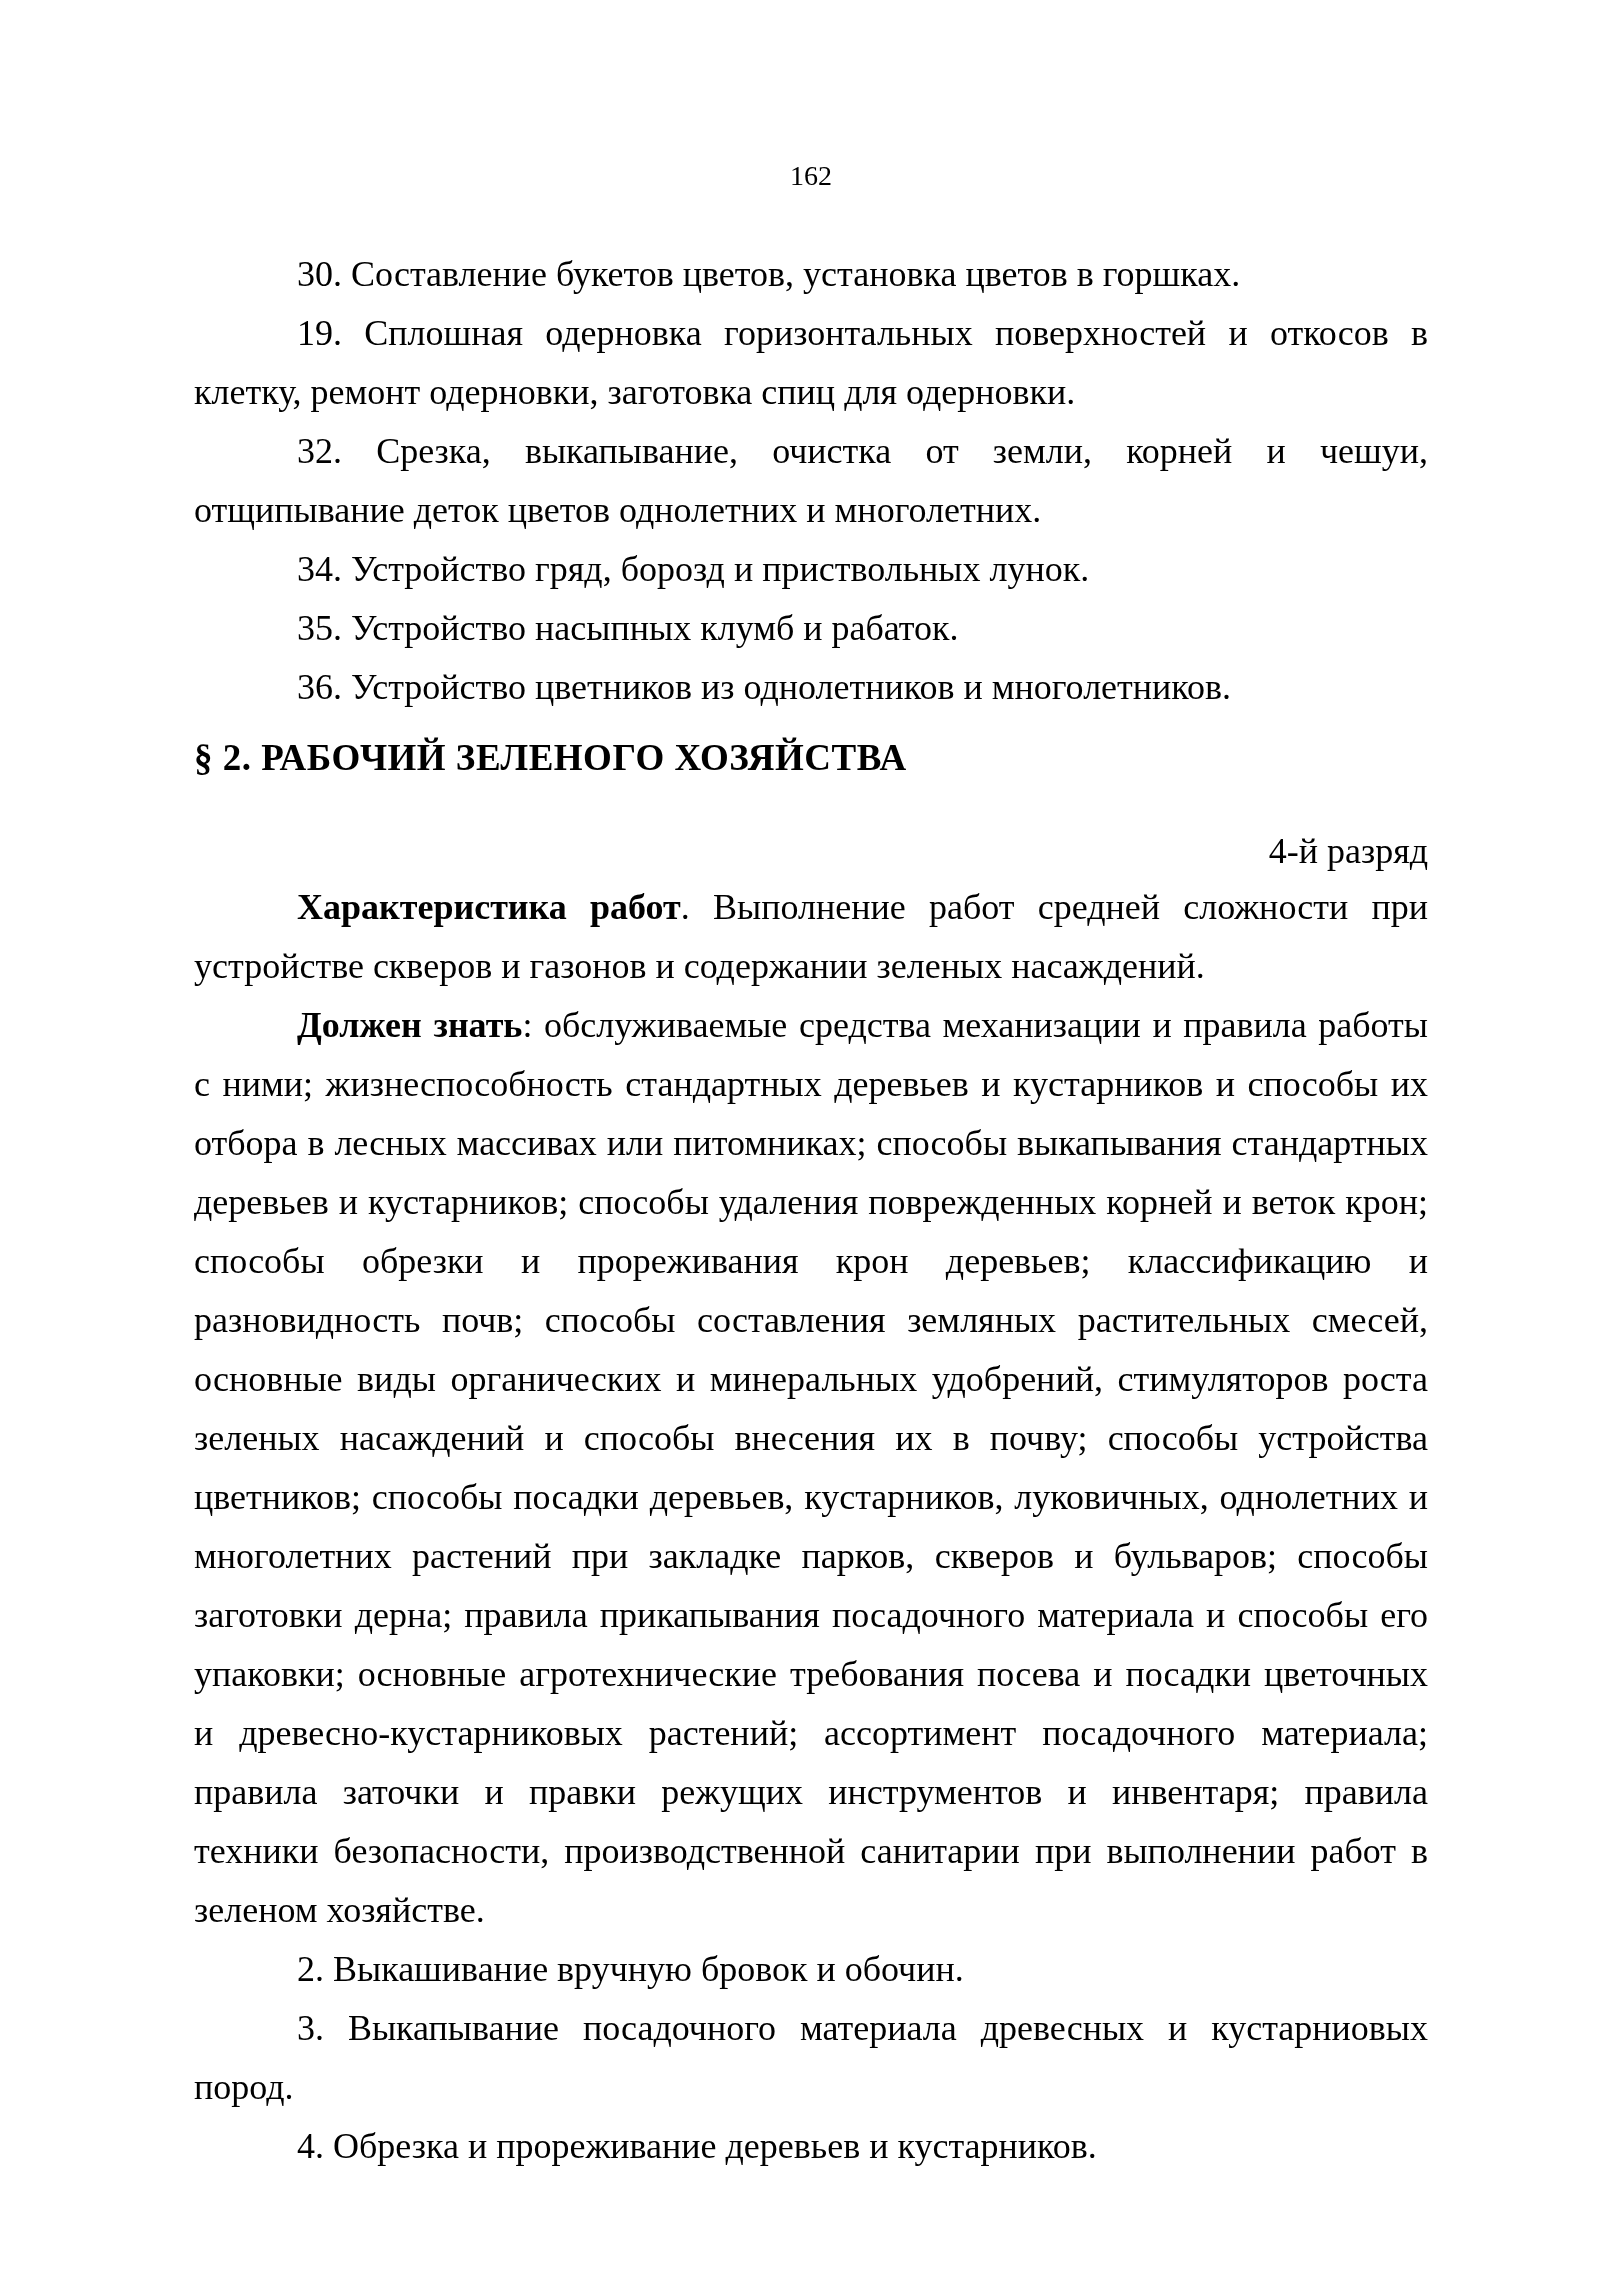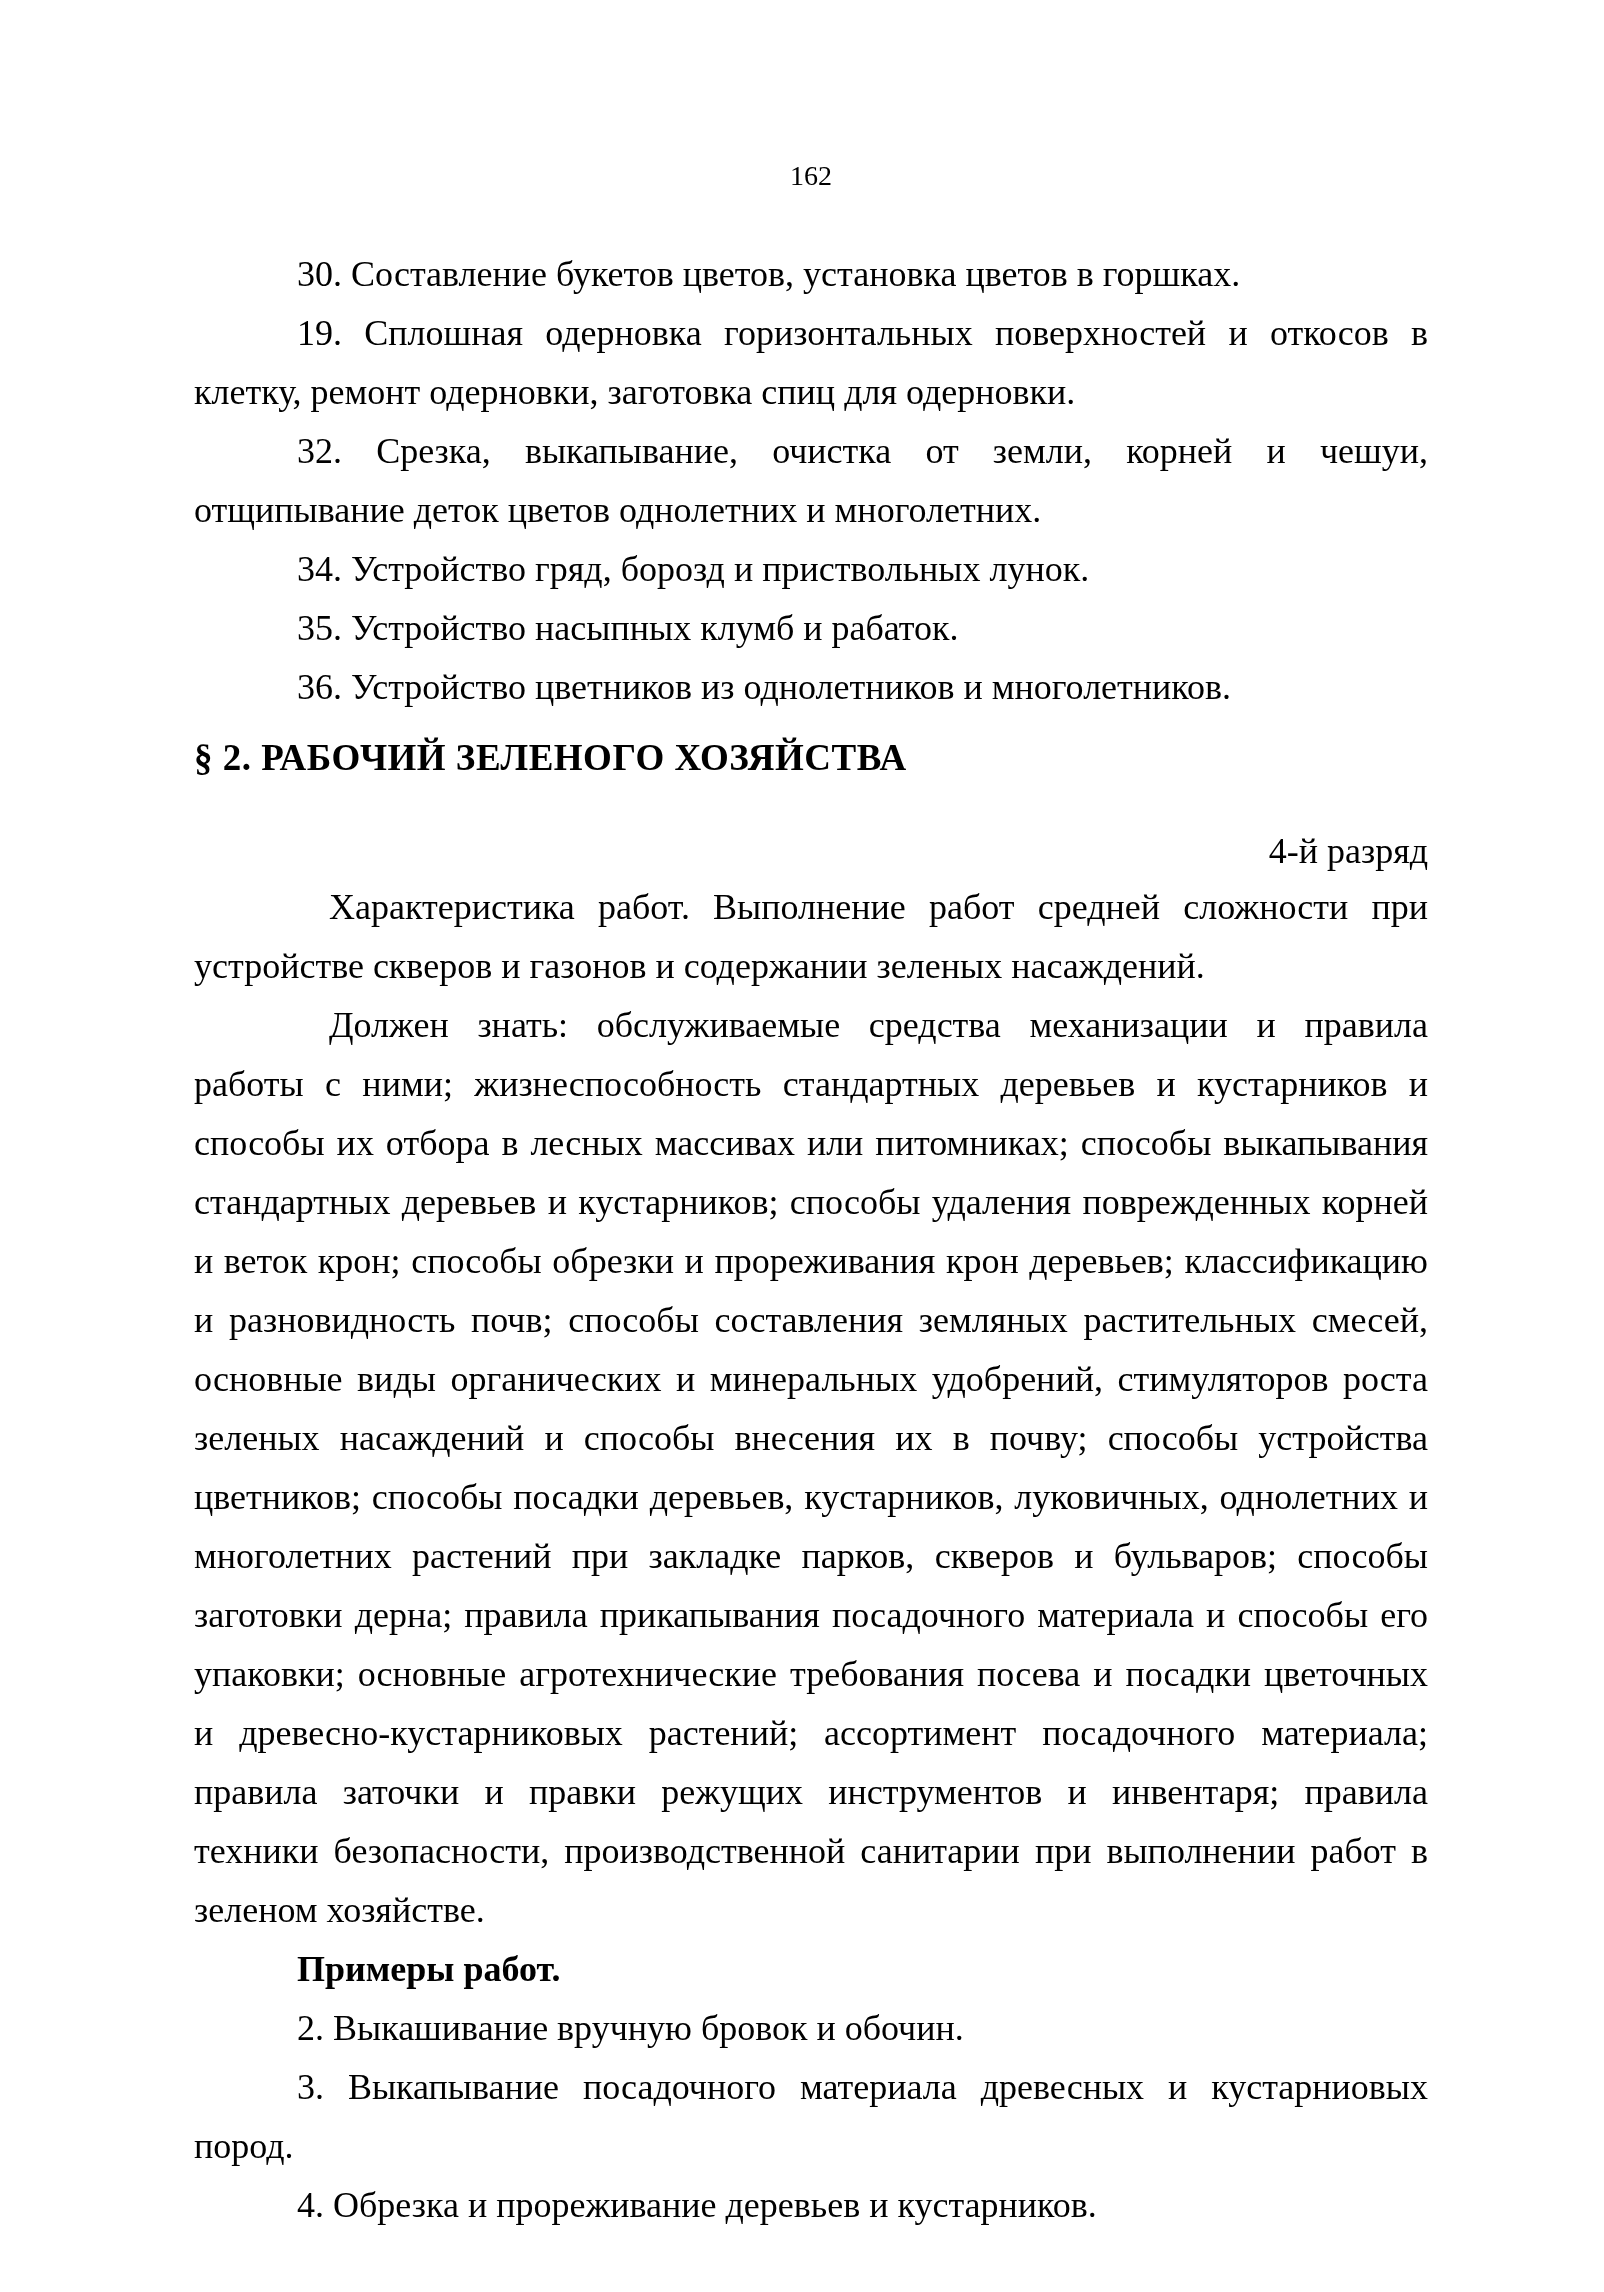--- a/index.html
+++ b/index.html
@@ -6,21 +6,21 @@
   body { width: 1605px; height: 2293px; position: relative; overflow: hidden;
          font-family: "Liberation Serif", "DejaVu Serif", serif; color: #000; }
   .page { position: absolute; left: 194px; top: 0; width: 1234px; }
   .page-number { position: absolute; top: 160px; left: 0; width: 100%; text-align: center;
                  font-size: 28px; }
   .block { position: absolute; left: 0; width: 100%; font-size: 36px; line-height: 59px; }
   p { margin: 0; text-align: justify; text-indent: 103px; }
   .heading { position: absolute; left: 0; width: 100%; top: 736px; 
              font-size: 37px; font-weight: bold; letter-spacing: 0.5px; }
   .grade { position: absolute; right: 0; top: 830px; font-size: 36px; }
-  b { font-weight: normal; margin-left: 32px; }
+  b { font-weight: bold; }
   .examples-title { text-indent: 103px; font-weight: bold; }
 </style>
 </head>
 <body>
 
 <div class="page">
   <div class="page-number">162</div>
 
   <div class="block" style="top:245px;">
     <p>30. Составление букетов цветов, установка цветов в горшках.</p>
@@ -31,20 +31,19 @@
     <p>36. Устройство цветников из однолетников и многолетников.</p>
   </div>
 
   <div class="heading">§ 2. РАБОЧИЙ ЗЕЛЕНОГО ХОЗЯЙСТВА</div>
 
   <div class="grade">4-й разряд</div>
 
   <div class="block" style="top:878px;">
     <p><b>Характеристика работ</b><span>. Выполнение работ средней сложности при устройстве скверов и газонов и содержании зеленых насаждений.</span></p>
     <p><b>Должен знать</b><span>: обслуживаемые средства механизации и правила работы с ними; жизнеспособность стандартных деревьев и кустарников и способы их отбора в лесных массивах или питомниках; способы выкапывания стандартных деревьев и кустарников; способы удаления поврежденных корней и веток крон; способы обрезки и прореживания крон деревьев; классификацию и разновидность почв; способы составления земляных растительных смесей, основные виды органических и минеральных удобрений, стимуляторов роста зеленых насаждений и способы внесения их в почву; способы устройства цветников; способы посадки деревьев, кустарников, луковичных, однолетних и многолетних растений при закладке парков, скверов и бульваров; способы заготовки дерна; правила прикапывания посадочного материала и способы его упаковки; основные агротехнические требования посева и посадки цветочных и древесно-кустарниковых растений; ассортимент посадочного материала; правила заточки и правки режущих инструментов и инвентаря; правила техники безопасности, производственной санитарии при выполнении работ в зеленом хозяйстве.</span></p>
-    <div class="examples-title">Примеры работ.</div>
     <p>2. Выкашивание вручную бровок и обочин.</p>
     <p>3. Выкапывание посадочного материала древесных и кустарниовых пород.</p>
     <p>4. Обрезка и прореживание деревьев и кустарников.</p>
 
   </div>
 </div>
 
 
 </body></html>

